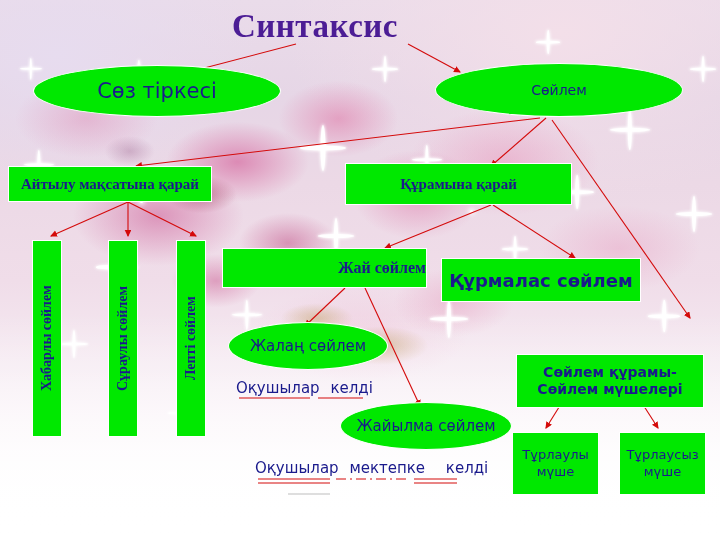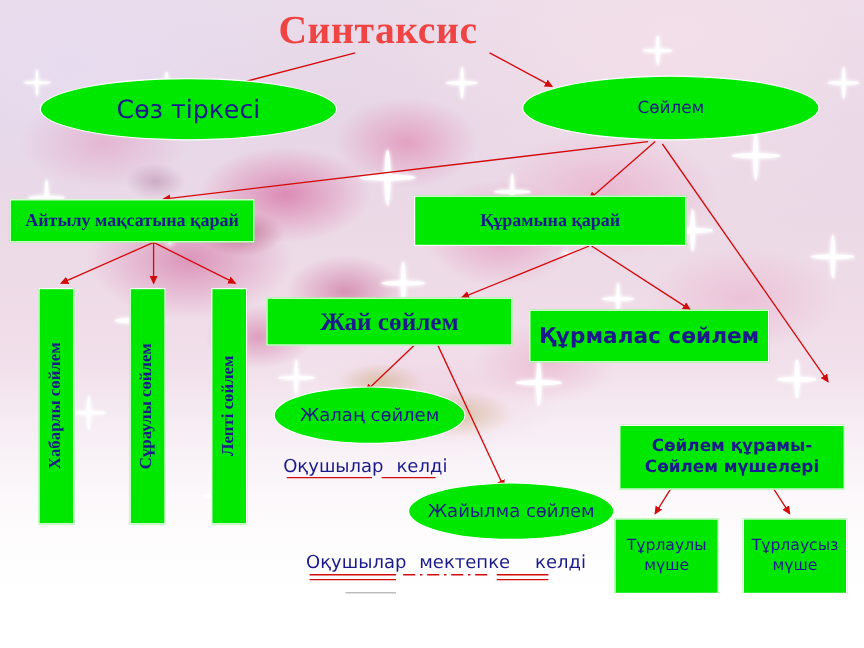--- a/index.html
+++ b/index.html
@@ -63,21 +63,21 @@
   
   .node{position:absolute;z-index:2;box-sizing:border-box;
     display:flex;align-items:center;justify-content:center;
     text-align:center;color:#1a1a8c;}
   .rect{background:#00e800;border:1px solid #ffffff;}
   .ell{background:#00e800;border-radius:50%;border:1px solid #ffffff;}
   .serif{font-family:"Liberation Serif", serif;font-weight:bold;}
   .sans{font-family:"DejaVu Sans", sans-serif;}
   .vert{writing-mode:vertical-rl;transform:rotate(180deg);}
 
-  #title{position:absolute;z-index:3;color:#ef4444;
+  #title{position:absolute;z-index:3;color:#4c1d95;
     font-family:"Liberation Serif", serif;font-weight:bold;font-size:33px;
     letter-spacing:.5px;white-space:nowrap;}
   .plain{position:absolute;z-index:3;color:#1a1a8c;
     font-family:"DejaVu Sans", sans-serif;white-space:nowrap;}
 </style>
 </head>
 <body>
 
 <div id="stage">
 
@@ -180,21 +180,21 @@
   </div>
 
   <div class="node rect serif vert" style="left:108px;top:240px;width:30px;height:197px;font-size:14px;">
     <span>Сұраулы сөйлем</span>
   </div>
 
   <div class="node rect serif vert" style="left:176px;top:240px;width:30px;height:197px;font-size:14px;">
     <span>Лепті сөйлем</span>
   </div>
 
-  <div class="node rect serif" style="left:222px;top:248px;width:205px;height:40px;font-size:21px;">
+  <div class="node rect serif" style="left:222px;top:248px;width:205px;height:40px;font-size:16px;justify-content:flex-end;">
     <span>Жай сөйлем</span>
   </div>
 
   <div class="node rect sans" style="left:441px;top:258px;width:200px;height:44px;font-size:18px;font-weight:bold;">
     <span>Құрмалас сөйлем</span>
   </div>
 
   <div class="node ell sans" style="left:228px;top:322px;width:160px;height:48px;font-size:15px;">
     <span>Жалаң сөйлем</span>
   </div>

